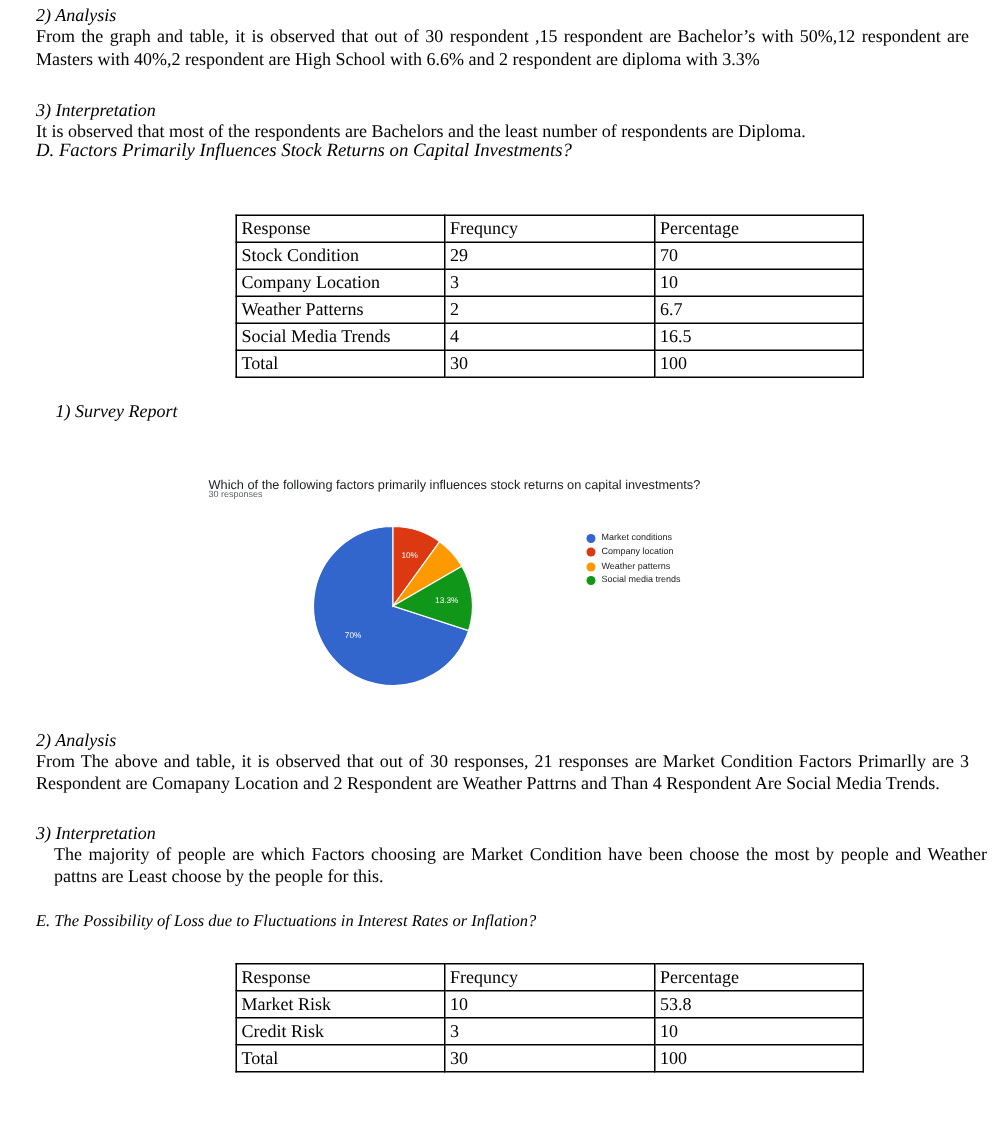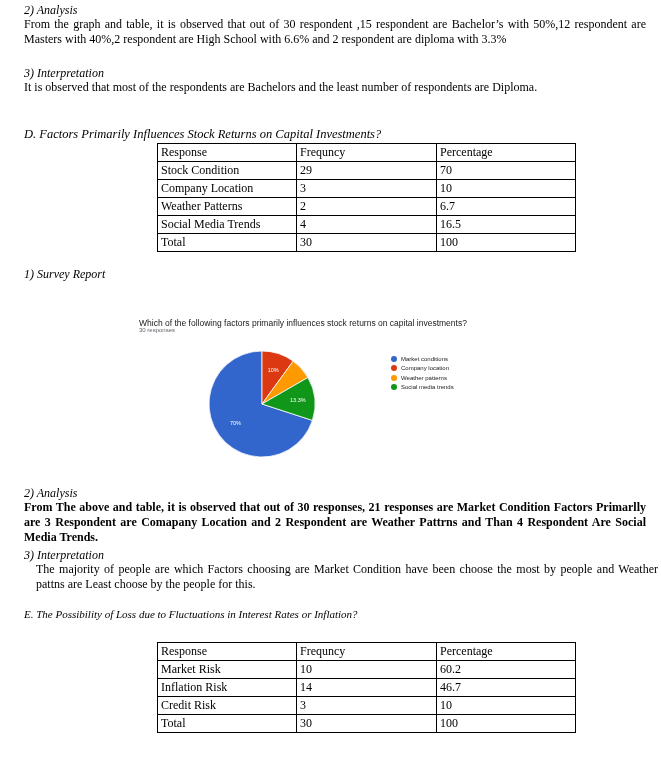--- a/index.html
+++ b/index.html
@@ -28,21 +28,21 @@
   </style>
 </head>
 <body>
 
 <div class="abs para it" style="top:3px;">2)  Analysis</div>
 <div class="abs para" style="top:17px;">From the graph and table, it is observed that out of 30 respondent ,15 respondent are Bachelor’s with 50%,12 respondent are Masters with 40%,2 respondent are High School with 6.6% and 2 respondent are diploma with 3.3%</div>
 
 <div class="abs para it" style="top:66px;">3)  Interpretation</div>
 <div class="abs para" style="top:80px;">It is observed that most of the respondents are Bachelors and the least number of respondents are Diploma.</div>
 
-<div class="abs it" style="left:24px; top:127px; font-size:12.5px;">D.   Factors Primarily Influences Stock Returns on Capital Investments?</div>
+<div class="abs it" style="left:24px; top:93px; font-size:12.5px;">D.   Factors Primarily Influences Stock Returns on Capital Investments?</div>
 
 <table class="tbl" style="left:127px; top:143px;">
   <colgroup>
       <col style="width:139px">
       <col style="width:140px">
       <col style="width:139px">
     </colgroup>
   <tbody id="tbl-d">
       <tr>
         <td>Response</td>
@@ -70,21 +70,21 @@
         <td>16.5</td>
       </tr>
       <tr>
         <td>Total</td>
         <td>30</td>
         <td>100</td>
       </tr>
     </tbody>
 </table>
 
-<div class="abs it" style="left:24px; top:267px;">1)   Survey Report</div>
+<div class="abs it" style="left:37px; top:267px;">1)   Survey Report</div>
 
 <div class="chart">
   <div class="chart-title">Which of the following factors primarily influences stock returns on capital investments?</div>
   <div class="chart-sub">30 responses</div>
   <svg id="pie" class="abs" style="left:80px; top:45px;" width="120" height="120">
       <path d="M54,55 L104.40599536364314,71.3779007018722 A53,53 0 1 1 53.99999999999999,2 Z" fill="#3366cc" stroke="#ffffff" stroke-width="0.8"></path>
       <text x="27.41570156483923" y="76.31462339033067" text-anchor="middle" font-size="5.5" fill="#ffffff" font-family="Liberation Sans, sans-serif">70%</text>
       <path d="M54,55 L54,2 A53,53 0 0 1 85.15261837150108,12.122099298127786 Z" fill="#dc3912" stroke="#ffffff" stroke-width="0.8"></path>
       <text x="65.1369724772731" y="22.72392315272267" text-anchor="middle" font-size="5.5" fill="#ffffff" font-family="Liberation Sans, sans-serif">10%</text>
       <path d="M54,55 L85.15261837150108,12.122099298127786 A53,53 0 0 1 99.89934640057524,28.5 Z" fill="#ff9900" stroke="#ffffff" stroke-width="0.8"></path>
@@ -105,21 +105,21 @@
         <span>Weather patterns</span>
       </div>
       <div class="legend-item">
         <span class="dot" style="background: rgb(16, 150, 24);"></span>
         <span>Social media trends</span>
       </div>
     </div>
 </div>
 
 <div class="abs para it" style="top:486px;">2)  Analysis</div>
-<div class="abs para" style="top:500px;font-weight:bold;">From The above and table, it is observed that out of 30 responses, 21 responses are Market Condition Factors Primarlly are 3 Respondent are Comapany Location and 2 Respondent are Weather Pattrns and Than 4 Respondent Are Social Media Trends.</div>
+<div class="abs para" style="top:500px;">From The above and table, it is observed that out of 30 responses, 21 responses are Market Condition Factors Primarlly are 3 Respondent are Comapany Location and 2 Respondent are Weather Pattrns and Than 4 Respondent Are Social Media Trends.</div>
 
 <div class="abs para it" style="top:548px;">3)  Interpretation</div>
 <div class="abs para" style="top:562px;margin-left:12px;">The majority of people are which Factors choosing are Market Condition have been choose the most by people and Weather pattns are Least choose by the people for this.</div>
 
 <div class="abs it" style="left:24px; top:608px; font-size:11px;">E.   The Possibility of Loss due to Fluctuations in Interest Rates or Inflation?</div>
 
 <table class="tbl" style="left:127px; top:642px;">
   <colgroup>
       <col style="width:139px">
       <col style="width:140px">
@@ -127,26 +127,21 @@
     </colgroup>
   <tbody id="tbl-e">
       <tr>
         <td>Response</td>
         <td>Frequncy</td>
         <td>Percentage</td>
       </tr>
       <tr>
         <td>Market Risk</td>
         <td>10</td>
-        <td>60.2</td>
-      </tr>
-      <tr>
-        <td>Inflation Risk</td>
-        <td>14</td>
-        <td>46.7</td>
+        <td>53.8</td>
       </tr>
       <tr>
         <td>Credit Risk</td>
         <td>3</td>
         <td>10</td>
       </tr>
       <tr>
         <td>Total</td>
         <td>30</td>
         <td>100</td>

